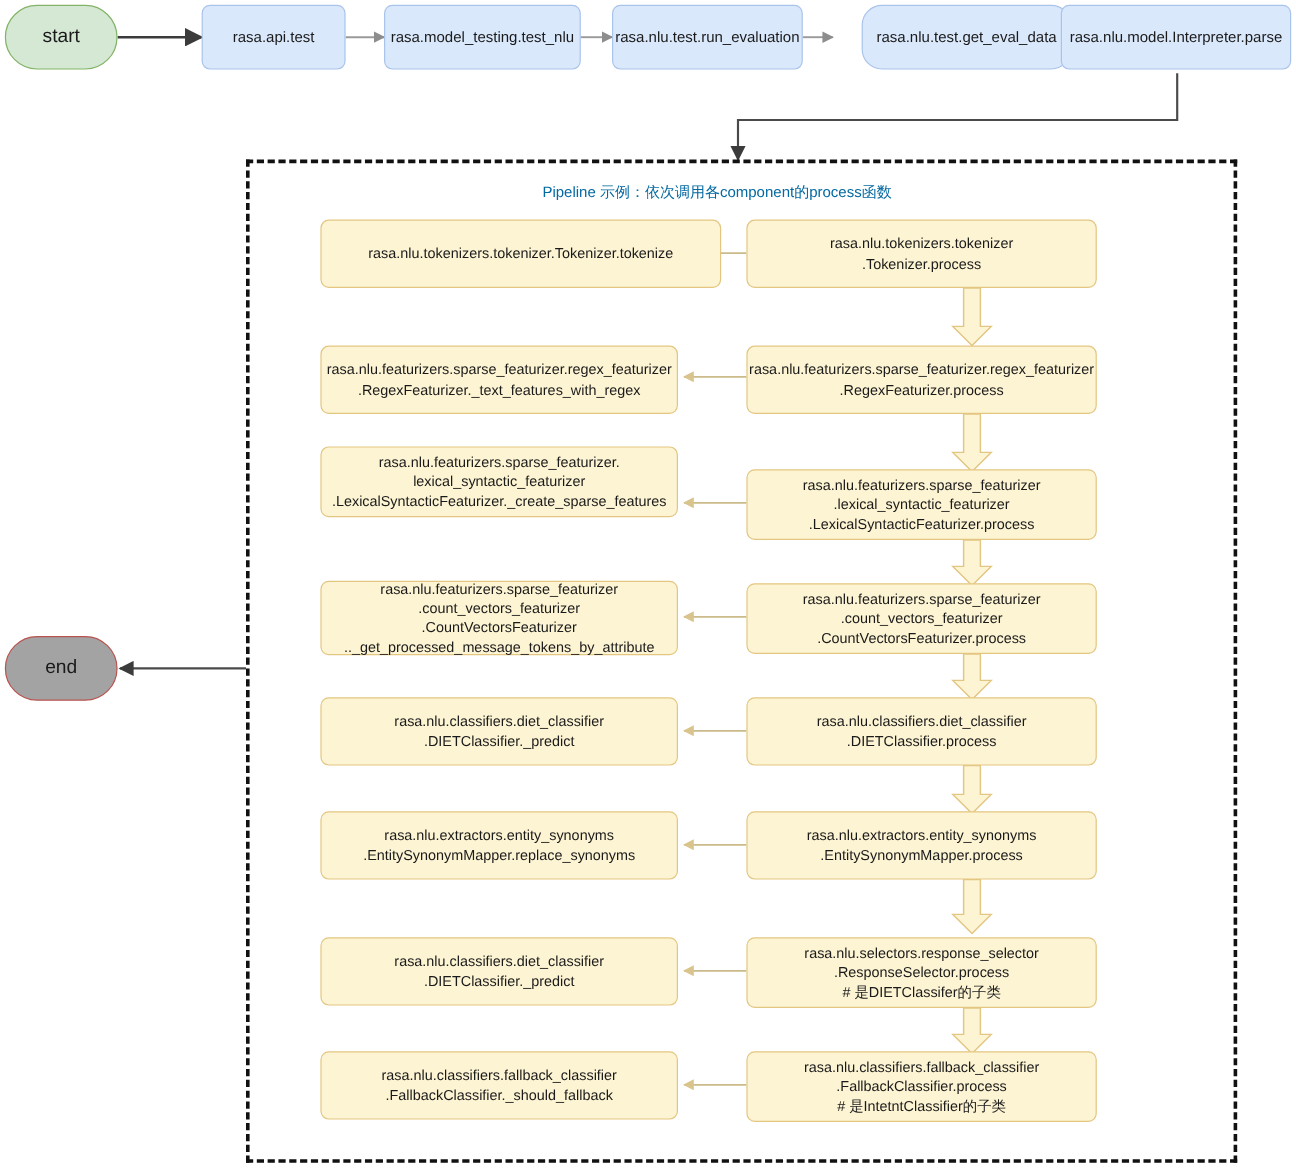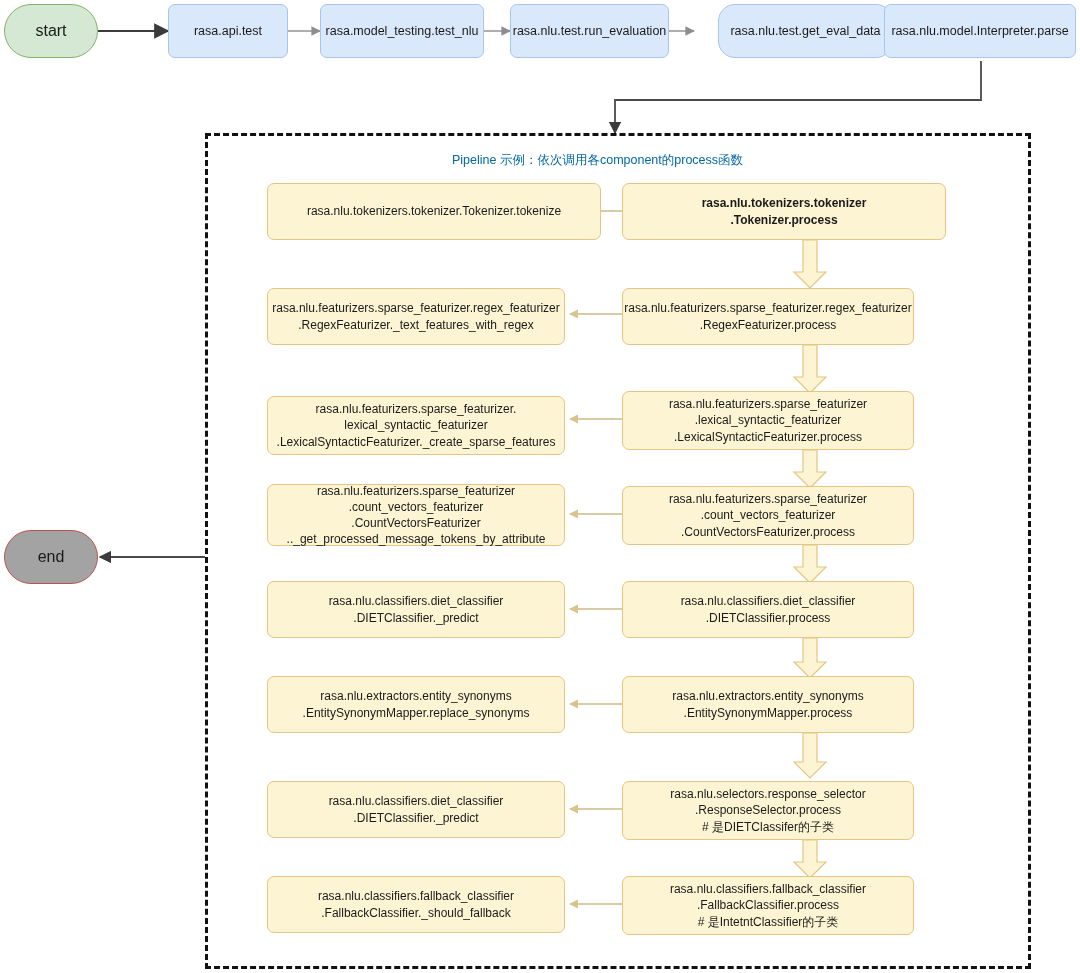--- a/index.html
+++ b/index.html
@@ -96,33 +96,33 @@
   <div class="node blue" style="left:168px;top:4px;width:120px;height:54px;">rasa.api.test</div>
   <div class="node blue" style="left:320px;top:4px;width:164px;height:54px;">rasa.model_testing.test_nlu</div>
   <div class="node blue" style="left:510px;top:4px;width:159px;height:54px;">rasa.nlu.test.run_evaluation</div>
   <div class="node blue" style="left:718px;top:4px;width:175px;height:54px;border-radius:17px;">rasa.nlu.test.get_eval_data</div>
   <div class="node blue" style="left:884px;top:4px;width:192px;height:54px;">rasa.nlu.model.Interpreter.parse</div>
 
   <div class="dashed-box" style="left:205px;top:133px;width:826px;height:836px;"></div>
 
   <div class="pipeline-title" style="left:452px;top:152px;">Pipeline 示例：依次调用各component的process函数</div>
 
-  <div class="node yellow" style="left:622px;top:183px;width:324px;height:57px;font-weight:bold;">rasa.nlu.tokenizers.tokenizer
+  <div class="node yellow" style="left:622px;top:183px;width:292px;height:57px;">rasa.nlu.tokenizers.tokenizer
 .Tokenizer.process</div>
   <div class="node yellow" style="left:267px;top:183px;width:334px;height:57px;">rasa.nlu.tokenizers.tokenizer.Tokenizer.tokenize</div>
 
   <div class="node yellow" style="left:622px;top:288px;width:292px;height:57px;">rasa.nlu.featurizers.sparse_featurizer.regex_featurizer
 .RegexFeaturizer.process</div>
   <div class="node yellow" style="left:267px;top:288px;width:298px;height:57px;">rasa.nlu.featurizers.sparse_featurizer.regex_featurizer
 .RegexFeaturizer._text_features_with_regex</div>
 
   <div class="node yellow" style="left:622px;top:391px;width:292px;height:59px;">rasa.nlu.featurizers.sparse_featurizer
 .lexical_syntactic_featurizer
 .LexicalSyntacticFeaturizer.process</div>
-  <div class="node yellow" style="left:267px;top:396px;width:298px;height:59px;">rasa.nlu.featurizers.sparse_featurizer.
+  <div class="node yellow" style="left:267px;top:372px;width:298px;height:59px;">rasa.nlu.featurizers.sparse_featurizer.
 lexical_syntactic_featurizer
 .LexicalSyntacticFeaturizer._create_sparse_features</div>
 
   <div class="node yellow" style="left:622px;top:486px;width:292px;height:59px;">rasa.nlu.featurizers.sparse_featurizer
 .count_vectors_featurizer
 .CountVectorsFeaturizer.process</div>
   <div class="node yellow" style="left:267px;top:484px;width:298px;height:62px;">rasa.nlu.featurizers.sparse_featurizer
 .count_vectors_featurizer
 .CountVectorsFeaturizer
 .._get_processed_message_tokens_by_attribute</div>

